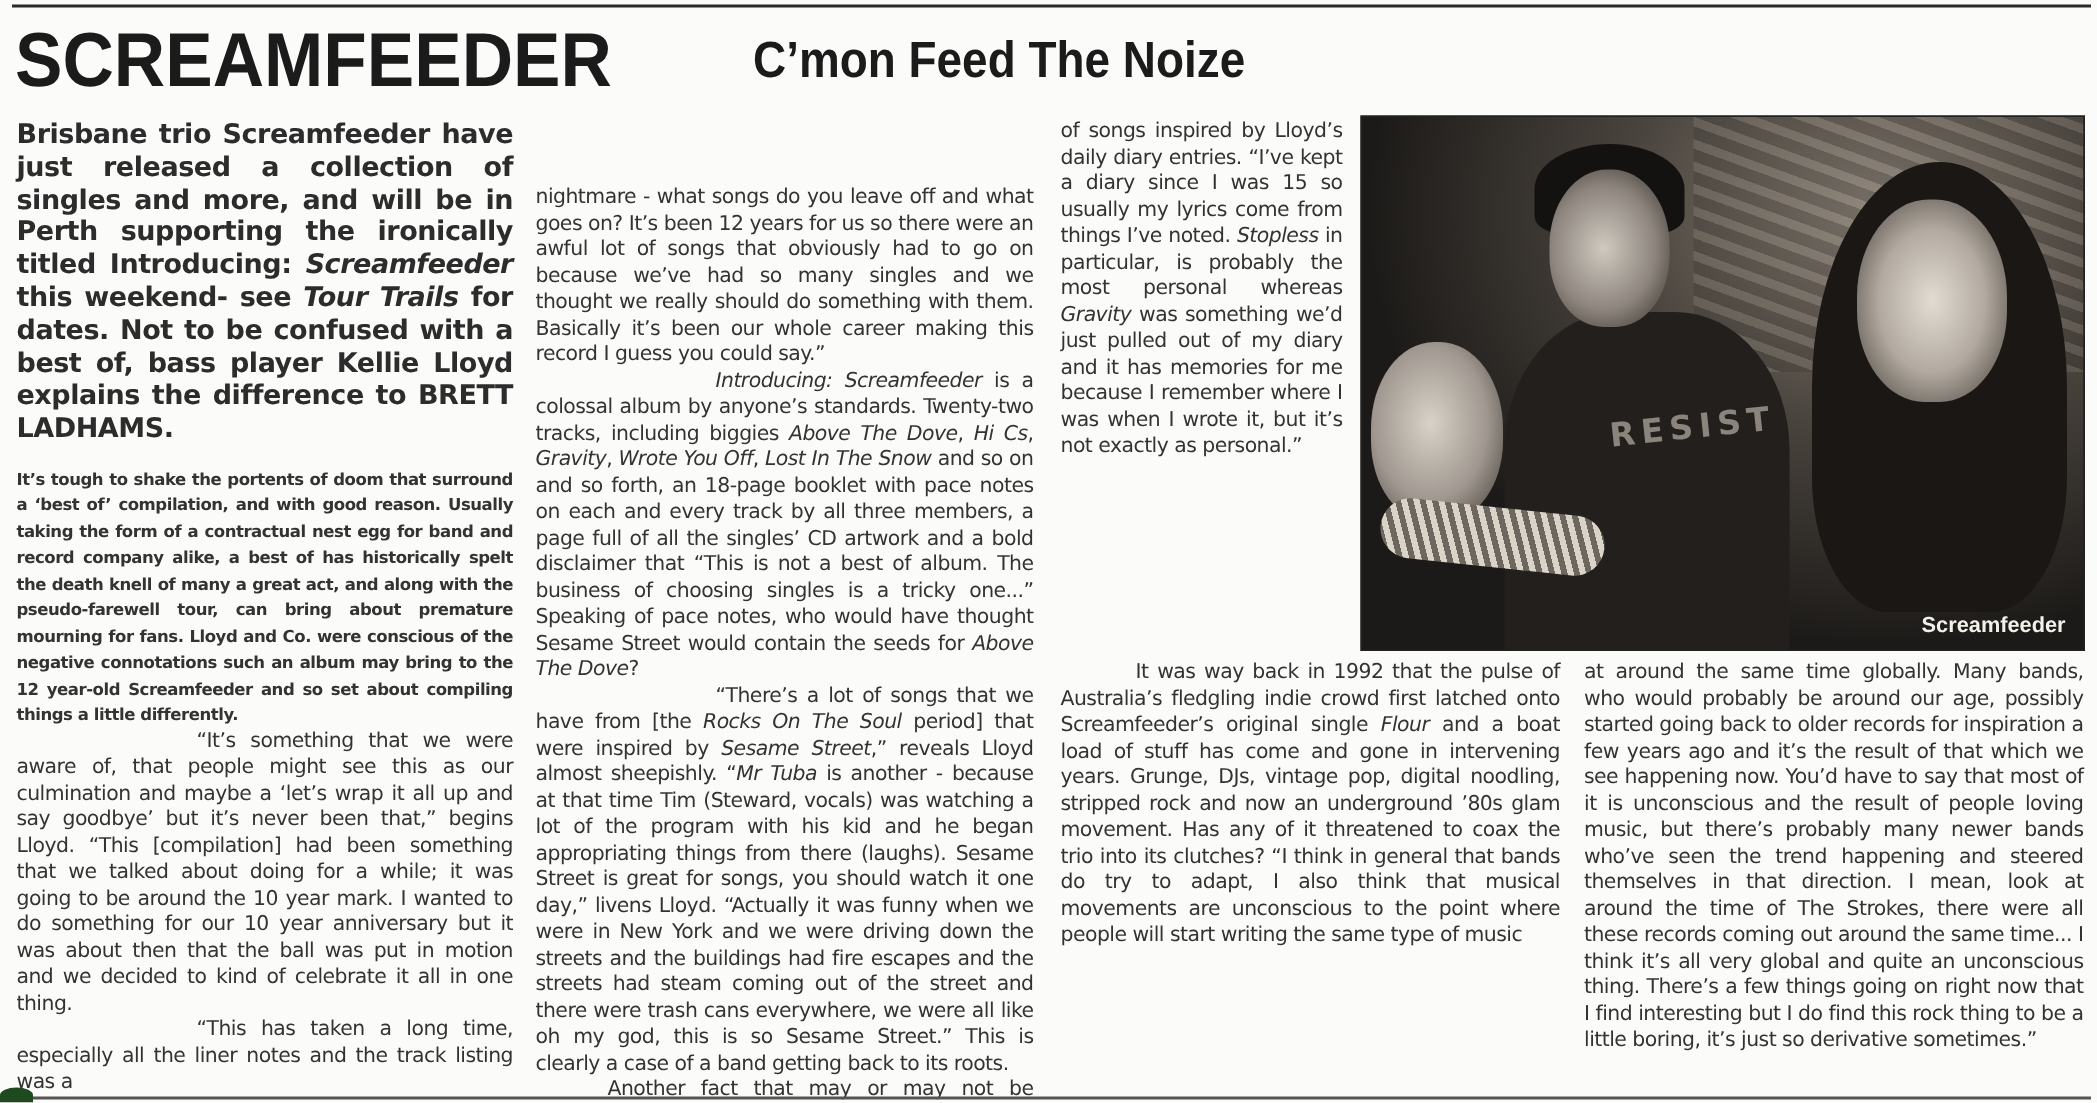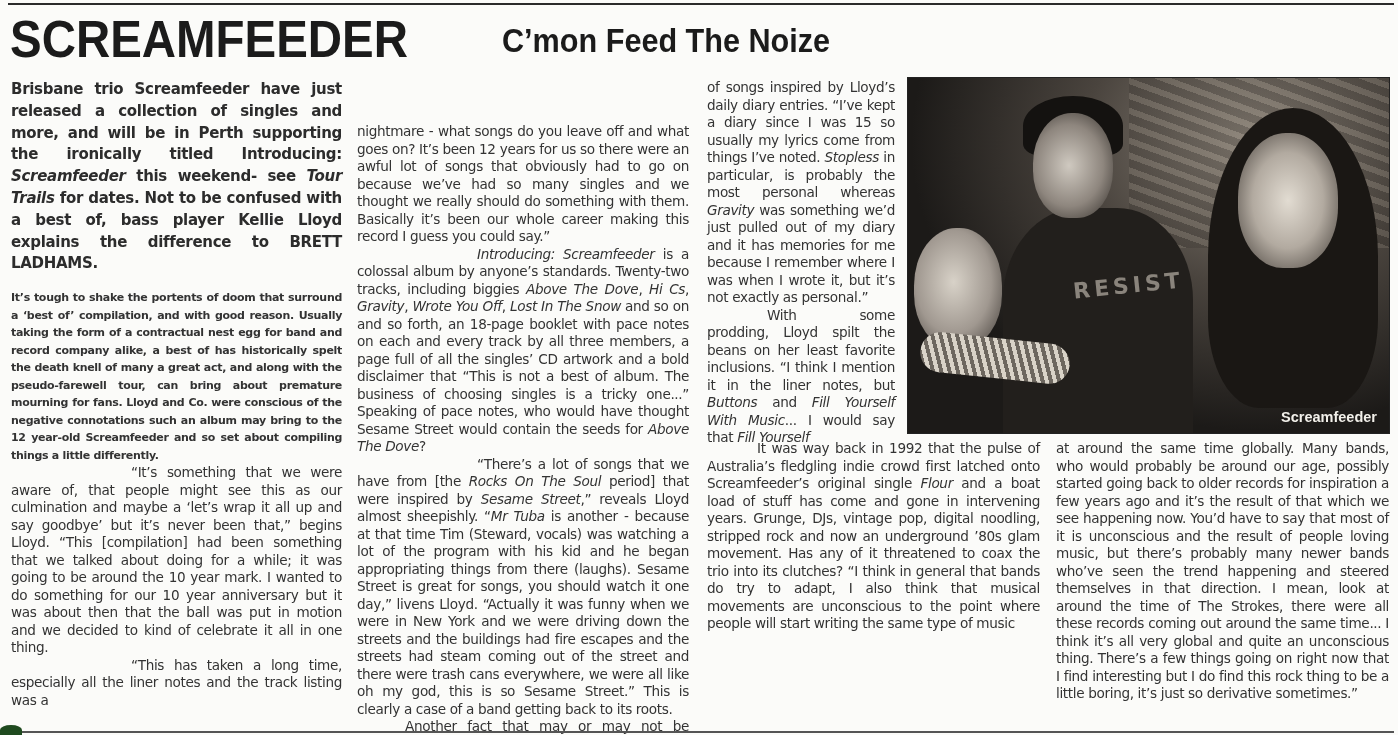--- a/index.html
+++ b/index.html
@@ -23,21 +23,21 @@
   }
   .col { position: absolute; text-align: justify; }
   .p {
     margin: 0; font-size: 13.6px; line-height: 17.5px; color: #333;
     font-family: "DejaVu Sans", sans-serif; text-align: justify;
     letter-spacing: -0.35px;
   }
   .p.ind2 { text-indent: 120px; }
   .intro {
     font-family: "DejaVu Sans", sans-serif; font-weight: bold;
-    font-size: 15px; line-height: 21.8px; color: #2c2c2c; letter-spacing: -0.3px;
+    font-size: 18px; line-height: 21.8px; color: #2c2c2c; letter-spacing: -0.3px;
     text-align: justify; margin: 0;
   }
   .lede {
     font-family: "DejaVu Sans", sans-serif; font-weight: bold;
     font-size: 11px; line-height: 17.5px; color: #333; letter-spacing: -0.3px;
     text-align: justify; margin: 0;
   }
   i { font-style: italic; }
   .photo {
     position: absolute; left: 907px; top: 77px; width: 481px; height: 355px;
@@ -83,21 +83,20 @@
 
 <div class="col" style="left:357px; top:79px; width:332px;margin-top:44px;">
   <p class="p">nightmare - what songs do you leave off and what goes on? It’s been 12 years for us so there were an awful lot of songs that obviously had to go on because we’ve had so many singles and we thought we really should do something with them. Basically it’s been our whole career making this record I guess you could say.”</p>
   <p class="p ind2"><i>Introducing: Screamfeeder</i><span> is a colossal album by anyone’s standards. Twenty-two tracks, including biggies </span><i>Above The Dove</i><span>, </span><i>Hi Cs</i><span>, </span><i>Gravity</i><span>, </span><i>Wrote You Off</i><span>, </span><i>Lost In The Snow</i><span> and so on and so forth, an 18-page booklet with pace notes on each and every track by all three members, a page full of all the singles’ CD artwork and a bold disclaimer that “This is not a best of album. The business of choosing singles is a tricky one...” Speaking of pace notes, who would have thought Sesame Street would contain the seeds for </span><i>Above The Dove</i><span>?</span></p>
   <p class="p ind2"><span>“There’s a lot of songs that we have from [the </span><i>Rocks On The Soul</i><span> period] that were inspired by </span><i>Sesame Street</i><span>,” reveals Lloyd almost sheepishly. “</span><i>Mr Tuba</i><span> is another - because at that time Tim (Steward, vocals) was watching a lot of the program with his kid and he began appropriating things from there (laughs). Sesame Street is great for songs, you should watch it one day,” livens Lloyd. “Actually it was funny when we were in New York and we were driving down the streets and the buildings had fire escapes and the streets had steam coming out of the street and there were trash cans everywhere, we were all like oh my god, this is so Sesame Street.” This is clearly a case of a band getting back to its roots.</span></p>
   <p class="p" style="text-indent:48px;">Another fact that may or may not be common knowledge to Screamfeeder fans is the amount</p>
 </div>
 
 <div class="col" style="left:707px; top:79px; width:188px;">
   <p class="p"><span>of songs inspired by Lloyd’s daily diary entries. “I’ve kept a diary since I was 15 so usually my lyrics come from things I’ve noted. </span><i>Stopless</i><span> in particular, is probably the most personal whereas </span><i>Gravity</i><span> was something we’d just pulled out of my diary and it has memories for me because I remember where I was when I wrote it, but it’s not exactly as personal.”</span></p>
-  <p class="p" style="text-indent:60px;"><span>With some prodding, Lloyd spilt the beans on her least favorite inclusions. “I think I mention it in the liner notes, but </span><i>Buttons</i><span> and </span><i>Fill Yourself With Music</i><span>... I would say that </span><i>Fill Yourself</i></p>
 </div>
 
 <div class="col" style="left:707px; top:440px; width:333px;">
   <p class="p" style="text-indent:50px;"><span>It was way back in 1992 that the pulse of Australia’s fledgling indie crowd first latched onto Screamfeeder’s original single </span><i>Flour</i><span> and a boat load of stuff has come and gone in intervening years. Grunge, DJs, vintage pop, digital noodling, stripped rock and now an underground ’80s glam movement. Has any of it threatened to coax the trio into its clutches? “I think in general that bands do try to adapt, I also think that musical movements are unconscious to the point where people will start writing the same type of music</span></p>
 </div>
 
 <div class="col" style="left:1056px; top:440px; width:333px;">
   <p class="p">at around the same time globally. Many bands, who would probably be around our age, possibly started going back to older records for inspiration a few years ago and it’s the result of that which we see happening now. You’d have to say that most of it is unconscious and the result of people loving music, but there’s probably many newer bands who’ve seen the trend happening and steered themselves in that direction. I mean, look at around the time of The Strokes, there were all these records coming out around the same time... I think it’s all very global and quite an unconscious thing. There’s a few things going on right now that I find interesting but I do find this rock thing to be a little boring, it’s just so derivative sometimes.”</p>
 </div>
 

